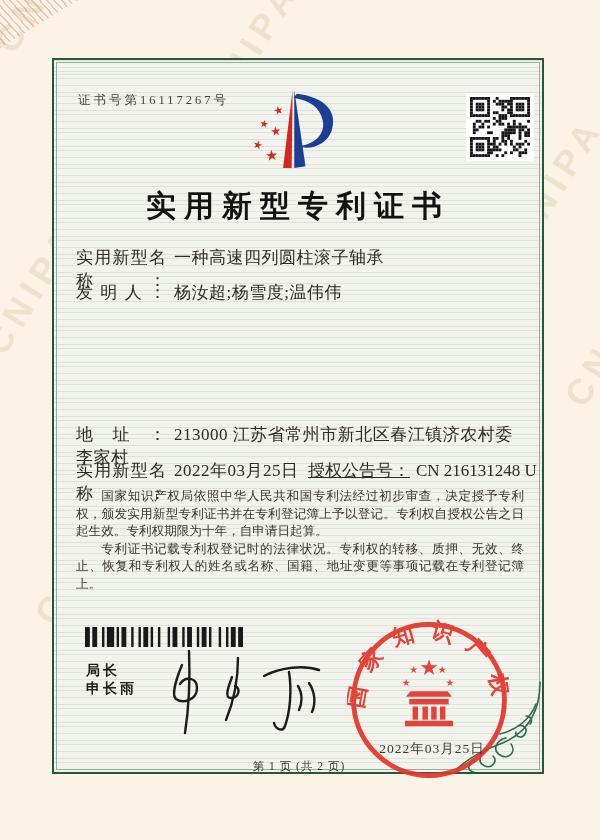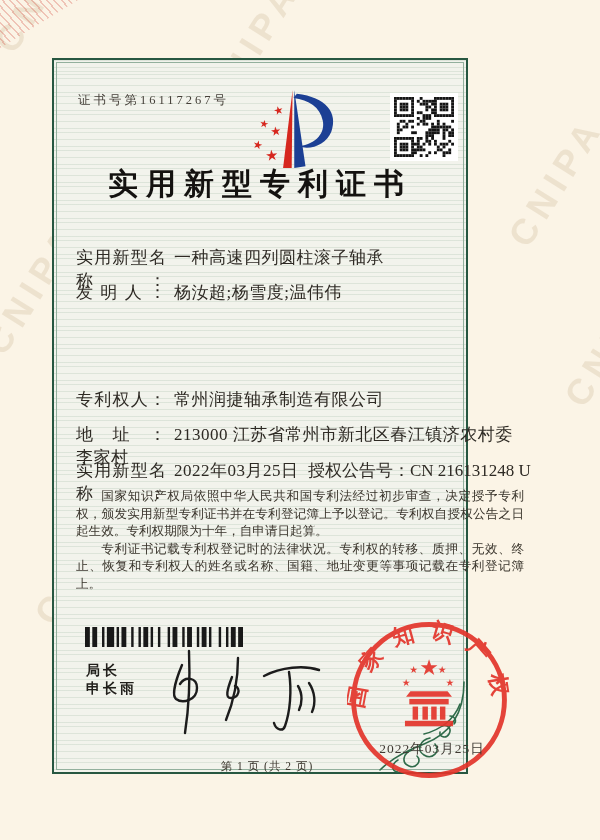--- a/index.html
+++ b/index.html
@@ -18,68 +18,68 @@
     transform:rotate(-58deg);transform-origin:left top;
     white-space:nowrap;pointer-events:none;
   }
   .corner-hatch{
     position:absolute;top:0;left:0;width:78px;height:48px;z-index:1;
     background:repeating-linear-gradient(48deg, rgba(212,84,72,.30) 0 1.5px, transparent 1.5px 5.5px);
     clip-path:polygon(0 0,100% 0,0 100%);
   }
   
   .frame{
-    position:absolute;left:52px;top:58px;width:416px;height:716px;z-index:2;
+    position:absolute;left:52px;top:58px;width:492px;height:716px;z-index:2;
     border:2.5px solid #275741;
     background:
       repeating-linear-gradient(180deg, rgba(110,150,120,0.16) 0 0.7px, transparent 0.7px 3.6px),
       #f2f3ec;
     box-sizing:border-box;
   }
   .frame .inner-line{
     position:absolute;inset:2px;border:1px solid #93b09d;pointer-events:none;
   }
   .cert-no{
     position:absolute;left:24px;top:32px;
     font-size:12.5px;letter-spacing:3px;color:#443f38;
   }
   .logo{position:absolute;left:186px;top:24px;width:112px;height:92px;}
   .qr{position:absolute;right:8px;top:33px;background:#fff;padding:4px;line-height:0;}
   .title{
-    position:absolute;left:0;top:104px;width:100%;text-align:center;
+    position:absolute;left:0;top:126px;width:100%;text-align:center;
     font-size:30px;font-weight:bold;letter-spacing:8px;color:#141210;
   }
   .frow{position:absolute;left:22px;width:448px;font-size:17px;color:#2e2a24;}
   .flabel{
     display:inline-block;width:90px;vertical-align:top;
     text-align:justify;text-align-last:justify;color:#2e2a24;
   }
   .fvalue{margin-left:8px;letter-spacing:0.5px;}
   .pair2{position:absolute;left:232px;top:0;white-space:nowrap;}
-  .pair2 .flabel2{}
+  .pair2 .flabel2{margin-right:6px;text-decoration:underline;}
   .paras{
     position:absolute;left:22px;top:428px;width:448px;
     font-size:12.6px;line-height:17.6px;color:#3a352c;text-align:justify;
   }
   .paras p{margin:0;text-indent:2em;}
   .barcode{position:absolute;left:31px;top:567px;width:158px;height:20px;line-height:0;}
   .commissioner{
     position:absolute;left:32px;top:602px;z-index:4;
     font-family:"Liberation Sans","DejaVu Sans",sans-serif;
     font-weight:bold;font-size:14px;letter-spacing:3px;color:#22201c;
   }
   .commissioner div{}
   .signature{position:absolute;left:98px;top:585px;z-index:4;line-height:0;}
   .seal{position:absolute;left:293px;top:558px;width:164px;height:164px;z-index:3;opacity:.92;line-height:0;}
   .seal-date{
     position:absolute;left:288px;top:680px;width:180px;z-index:4;text-align:center;
     font-size:13.5px;letter-spacing:1px;color:#3f3a33;
   }
   .page-info{
-    position:absolute;left:7px;top:699px;width:100%;text-align:center;
+    position:absolute;left:1px;top:699px;width:100%;text-align:center;
     font-size:11.5px;letter-spacing:1px;color:#3a352c;
   }
   .flourish{position:absolute;right:-2px;bottom:-2px;width:96px;height:96px;line-height:0;}
   .continuation{
     position:absolute;left:0;top:795px;width:100%;text-align:center;z-index:2;
     font-size:12px;letter-spacing:2px;color:#33302a;margin-top:48px;
   }
 </style>
 </head>
 <body>
@@ -333,23 +333,20 @@
       </svg></div>
 
   <div class="title">实用新型专利证书</div>
 
   <div class="frow" style="top:186px">
     <span class="flabel">实用新型名称：</span><span class="fvalue">一种高速四列圆柱滚子轴承</span>
   </div>
   <div class="frow" style="top:221px">
     <span class="flabel">发明人：</span><span class="fvalue">杨汝超;杨雪度;温伟伟</span>
   </div>
-  <div class="frow" style="top:328px">
-    <span class="flabel">专利权人：</span><span class="fvalue">常州润捷轴承制造有限公司</span>
-  </div>
   <div class="frow" style="top:363px">
     <span class="flabel">地址：</span><span class="fvalue">213000 江苏省常州市新北区春江镇济农村委李家村</span>
   </div>
   <div class="frow" style="top:399px;position:absolute">
     <span class="flabel">实用新型名称：</span><span class="fvalue">2022年03月25日</span>
     <span class="pair2">
       <span class="flabel2">授权公告号：</span><span>CN 216131248 U</span>
     </span>
   </div>
 

